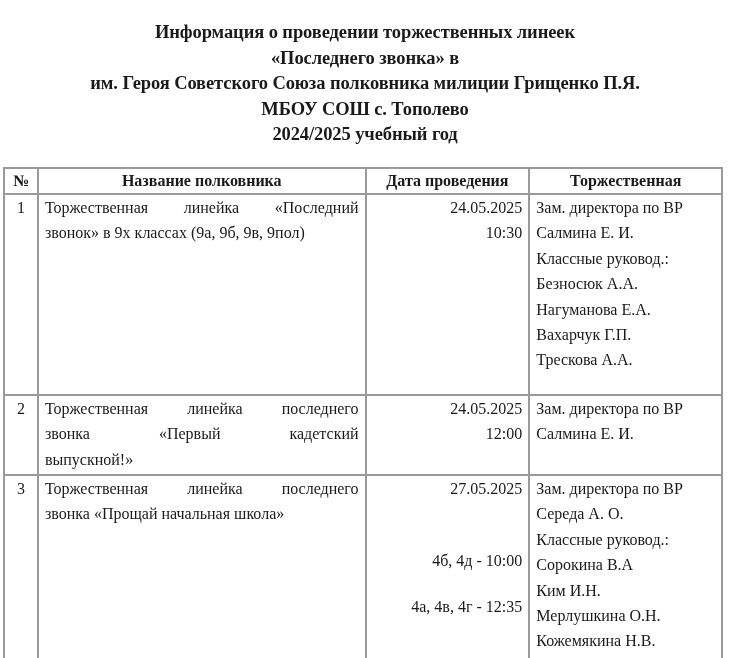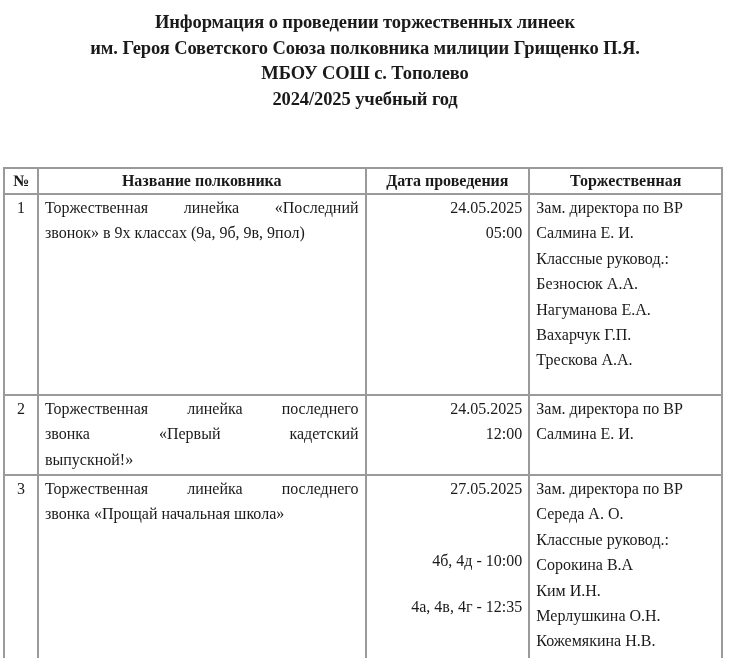--- a/index.html
+++ b/index.html
@@ -11,21 +11,21 @@
       width: 730px;
       height: 658px;
       overflow: hidden;
       position: relative;
       font-family: "Liberation Serif", "DejaVu Serif", serif;
       color: #1a1a1a;
     }
     .title-block {
       position: absolute;
       left: 0;
-      top: 10px;
+      top: 20px;
       width: 730px;
       text-align: center;
       font-weight: bold;
       font-size: 18.5px;
       line-height: 25.5px;
       letter-spacing: -0.1px;
     }
     .title-line { display: block; white-space: nowrap; }
     table.events {
       position: absolute;
@@ -65,20 +65,21 @@
     .gap-small { display: block; height: 21px; }
     tr.row-1 td { height: 199px; }
     tr.row-2 td { height: 78px; }
     tr.row-3 td { height: 180px; }
   </style>
 </head>
 <body>
 
 <div class="title-block">
   <span class="title-line">Информация о проведении торжественных линеек</span>
+  <span class="title-line">«Последнего звонка» в</span>
   <span class="title-line">им. Героя Советского Союза полковника милиции Грищенко П.Я.</span>
   <span class="title-line">МБОУ СОШ с. Тополево</span>
   <span class="title-line">2024/2025 учебный год</span>
 </div>
 
 <table class="events">
   <colgroup>
     <col class="c-num">
       <col class="c-name">
       <col class="c-date">
@@ -94,21 +95,21 @@
   </thead>
   <tbody>
     <tr class="row-1">
       <td class="num">1</td>
       <td class="name justify-all">
         <span class="ln">Торжественная линейка «Последний</span>
         <span class="ln last">звонок» в 9х классах (9а, 9б, 9в, 9пол)</span>
       </td>
       <td class="date">
         <span class="line">24.05.2025</span>
-        <span class="line">05:00</span>
+        <span class="line">10:30</span>
       </td>
       <td class="resp">
         <span class="line">Зам. директора по ВР</span>
         <span class="line">Салмина Е. И.</span>
         <span class="line">Классные руковод.:</span>
         <span class="line">Безносюк А.А.</span>
         <span class="line">Нагуманова Е.А.</span>
         <span class="line">Вахарчук Г.П.</span>
         <span class="line">Трескова А.А.</span>
       </td>

